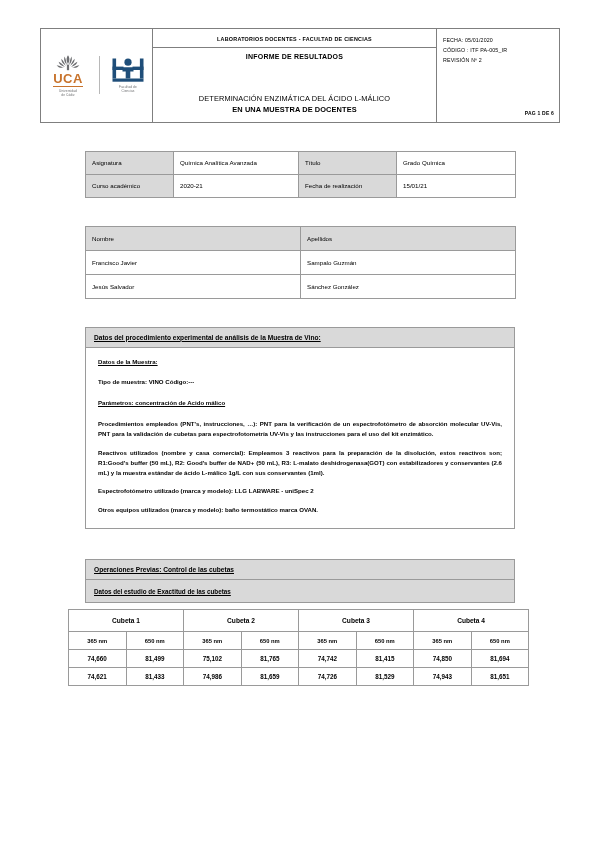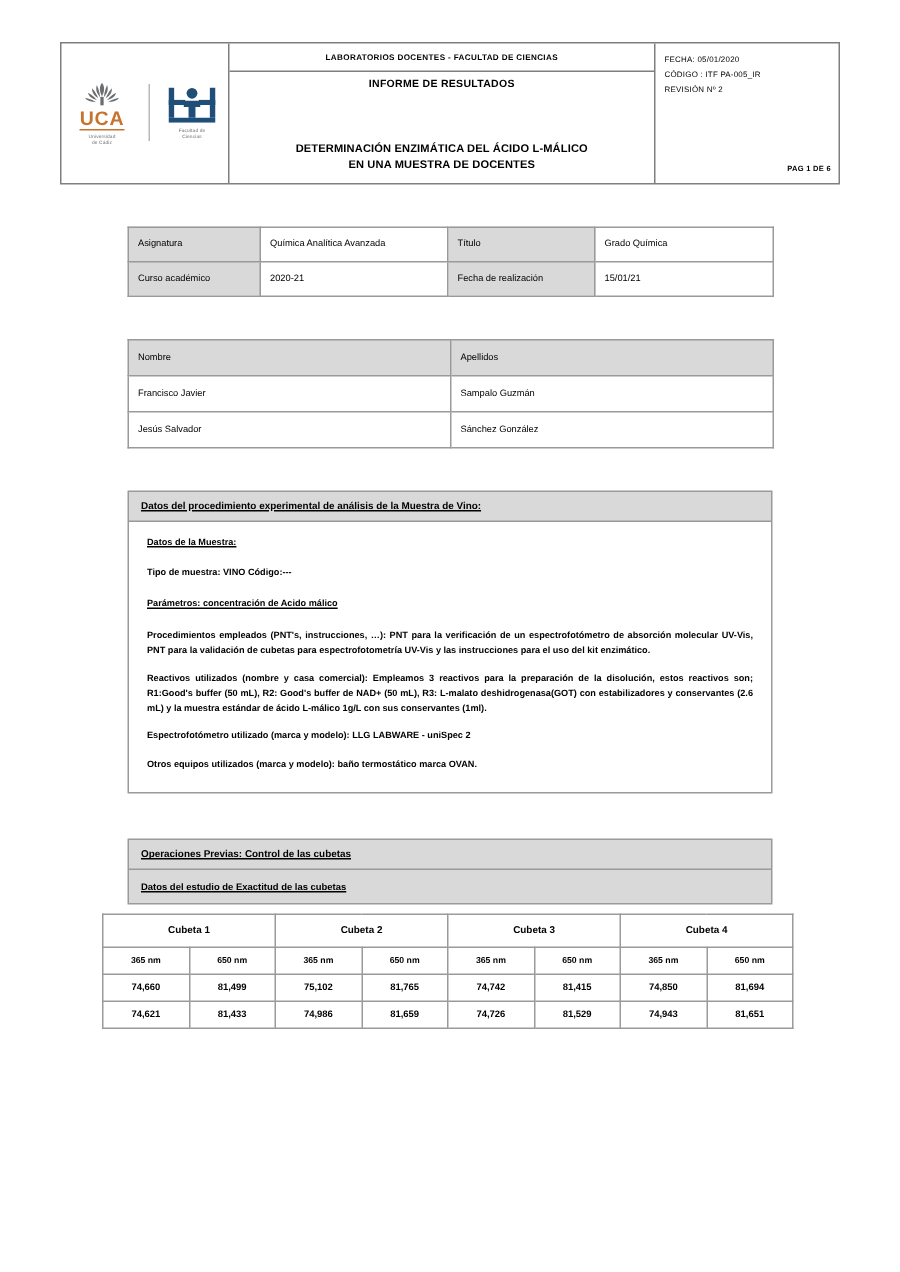--- a/index.html
+++ b/index.html
@@ -115,21 +115,21 @@
     text-align: center;
   }
   .hdr-main-l1 {
     font-size: 7px;
     font-weight: bold;
     letter-spacing: 0.2px;
     line-height: 1.45;
   }
   .hdr-main-l2 {
     font-size: 7.4px;
-    font-weight: bold;
+    font-weight: normal;
     letter-spacing: 0.1px;
     line-height: 1.45;
     margin-top: 32px;
   }
   .hdr-main-l3 {
     font-size: 7.4px;
     font-weight: bold;
     letter-spacing: 0.1px;
     line-height: 1.45;
   }

